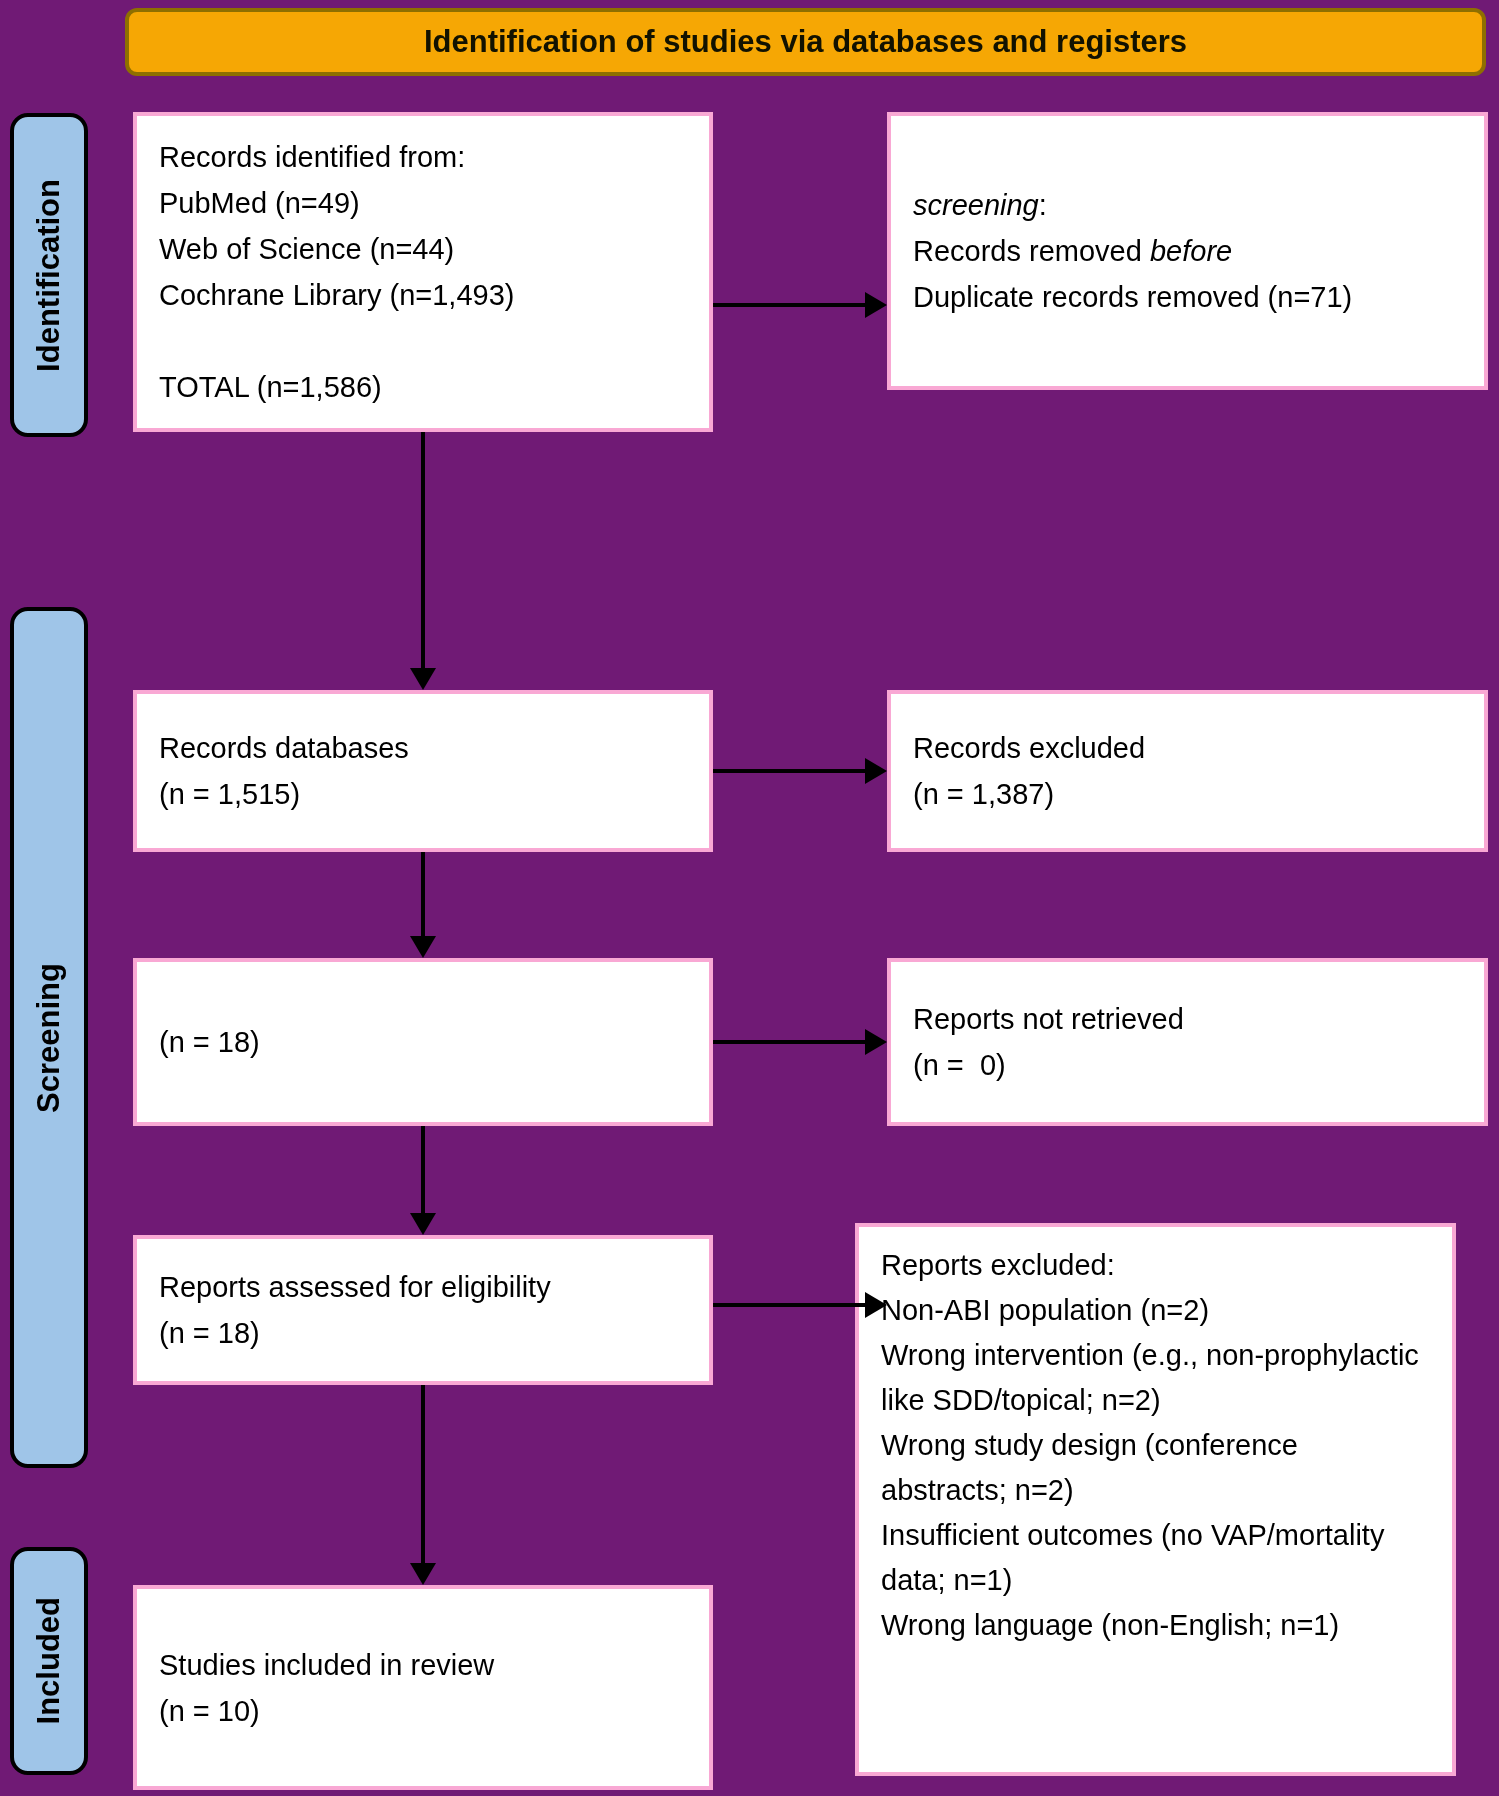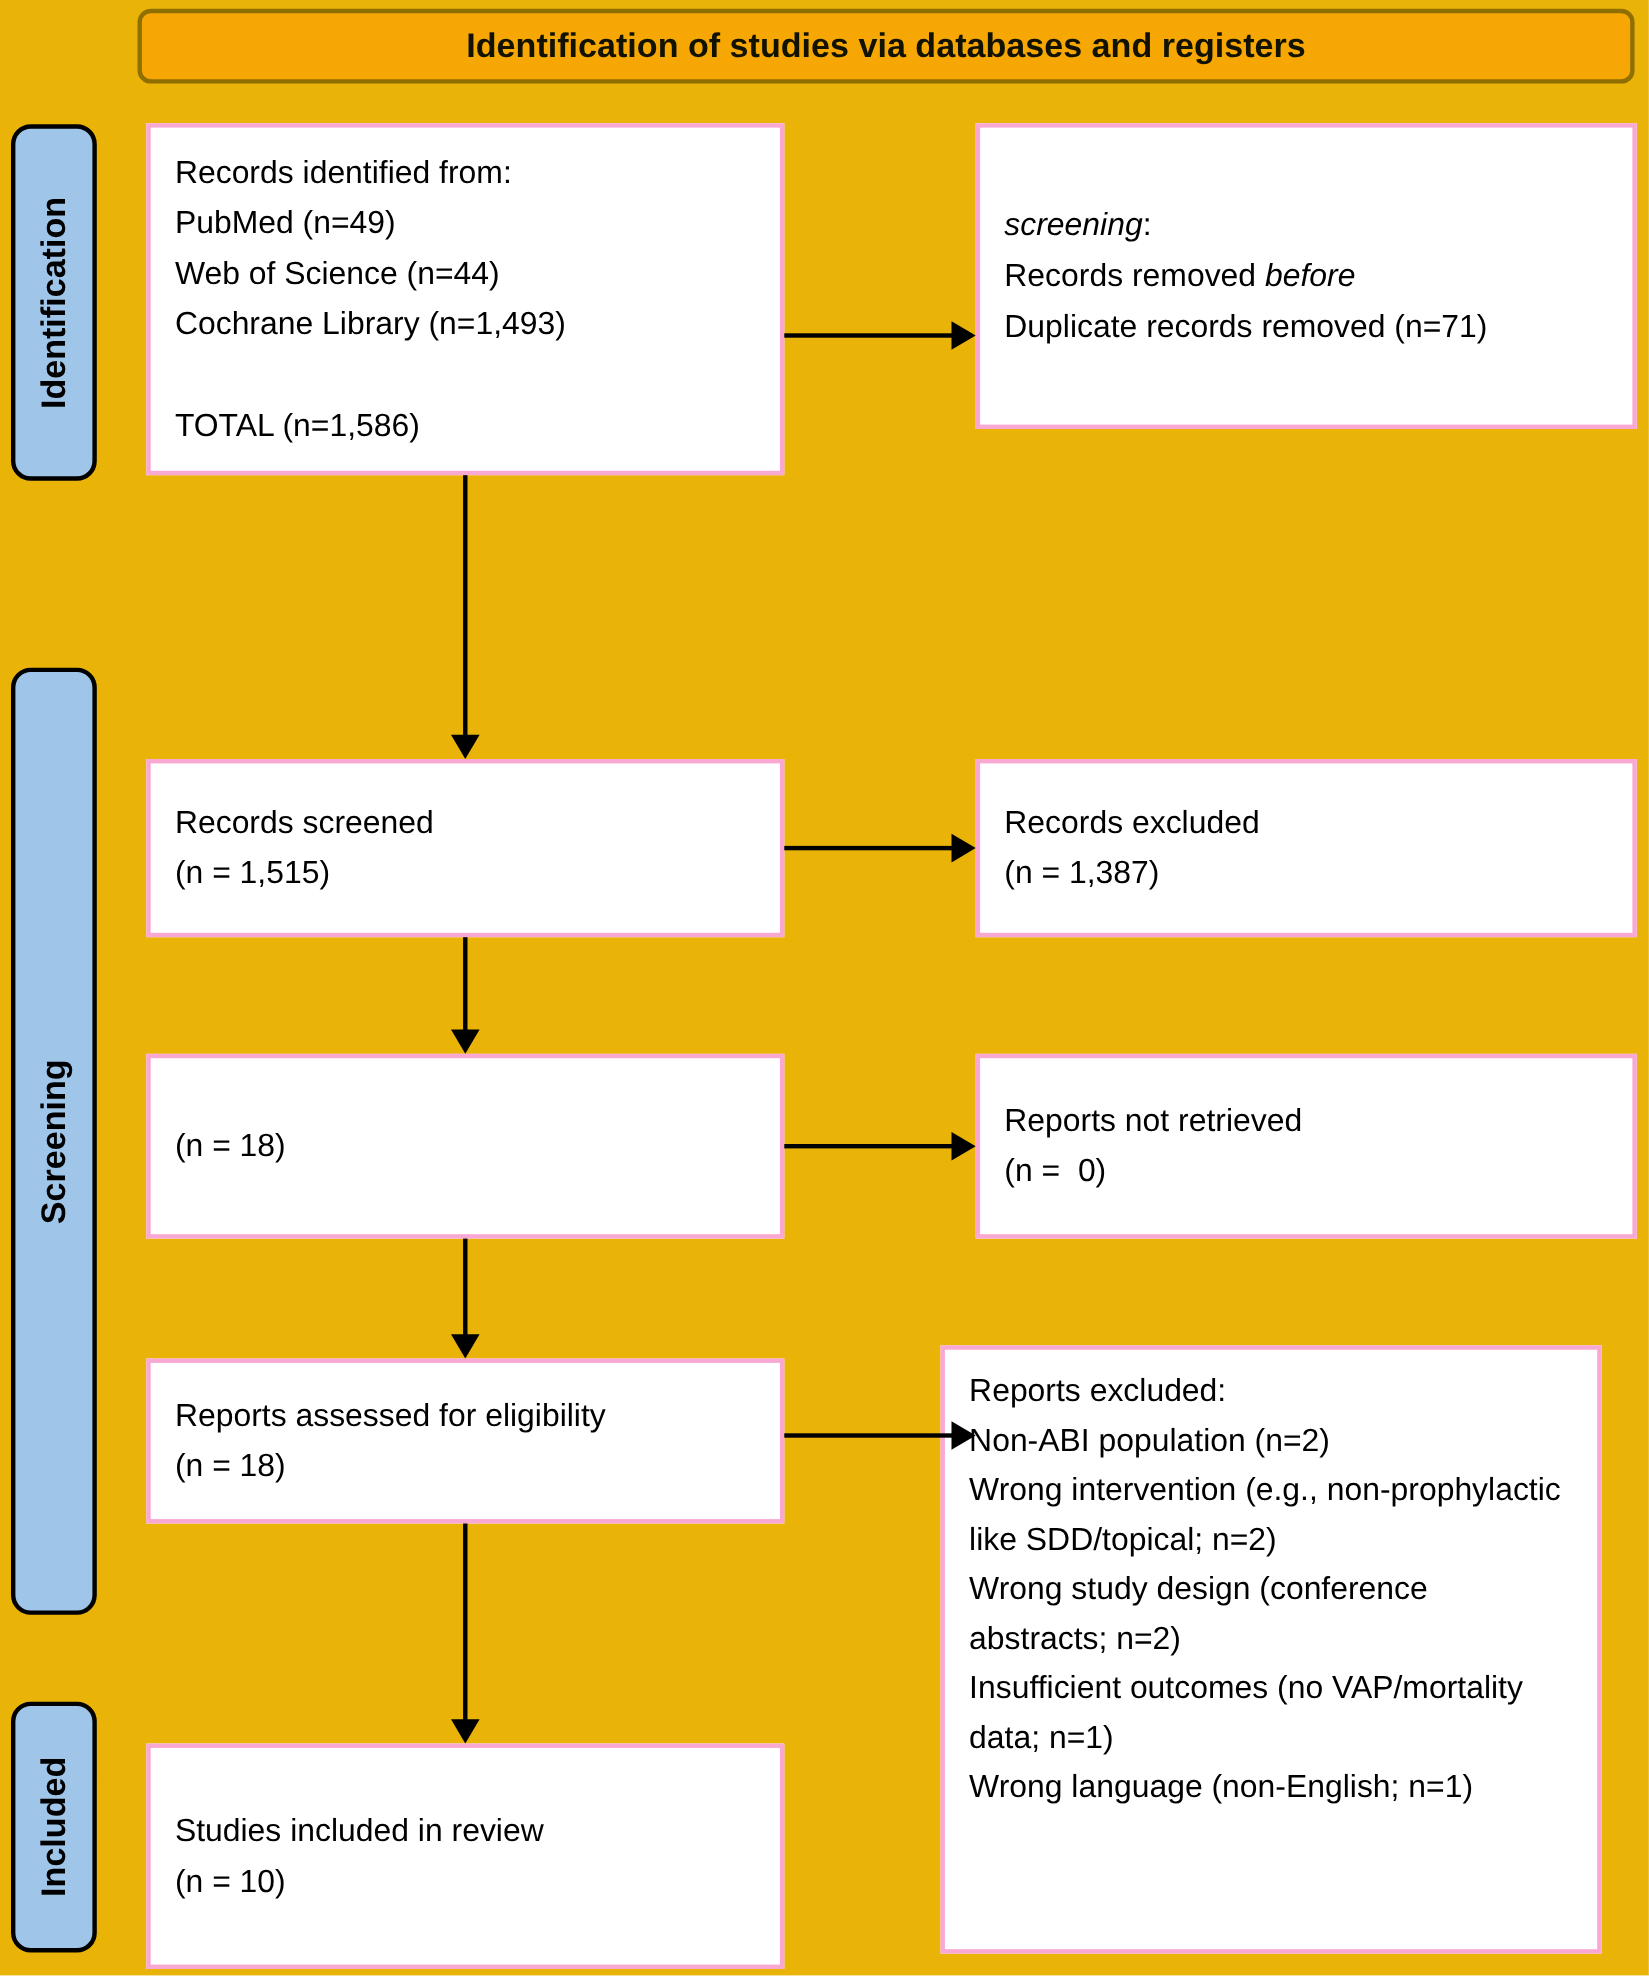--- a/index.html
+++ b/index.html
@@ -1,17 +1,17 @@
 <!DOCTYPE html>
 <html><head>
 <meta charset="utf-8">
 <style>
   html,body{margin:0;padding:0;background:#fff;}
   body{font-family:"Liberation Sans","DejaVu Sans",sans-serif;color:#000;}
-  #canvas{position:relative;width:1499px;height:1796px;background:#eab308;overflow:hidden;}
+  #canvas{position:relative;width:1499px;height:1796px;background:#701a75;overflow:hidden;}
 
   .banner{
     position:absolute;left:125px;top:8px;width:1361px;height:68px;
     background:#F6A704;border:4px solid #8E6F00;border-radius:12px;
     box-sizing:border-box;display:flex;align-items:center;justify-content:center;
     font-size:31px;font-weight:bold;color:#121200;
   }
 
   .stage{
     position:absolute;left:10px;width:78px;background:#9FC5E8;
@@ -72,21 +72,21 @@
     <div class="line">TOTAL (n=1,586)</div>
   </div>
 
   <div class="box" style="left:887px;top:112px;width:601px;height:278px;">
     <div class="line"><em>screening</em><span>:</span></div>
     <div class="line"><span>Records removed </span><em>before</em></div>
     <div class="line">Duplicate records removed (n=71)</div>
   </div>
 
   <div class="box" style="left:133px;top:690px;width:580px;height:162px;">
-    <div class="line">Records screened</div>
+    <div class="line">Records databases</div>
     <div class="line">(n = 1,515)</div>
   </div>
   <div class="box" style="left:887px;top:690px;width:601px;height:162px;">
     <div class="line">Records excluded</div>
     <div class="line">(n = 1,387)</div>
   </div>
 
   <div class="box" style="left:133px;top:958px;width:580px;height:168px;">
     <div class="line">(n = 18)</div>
   </div>

